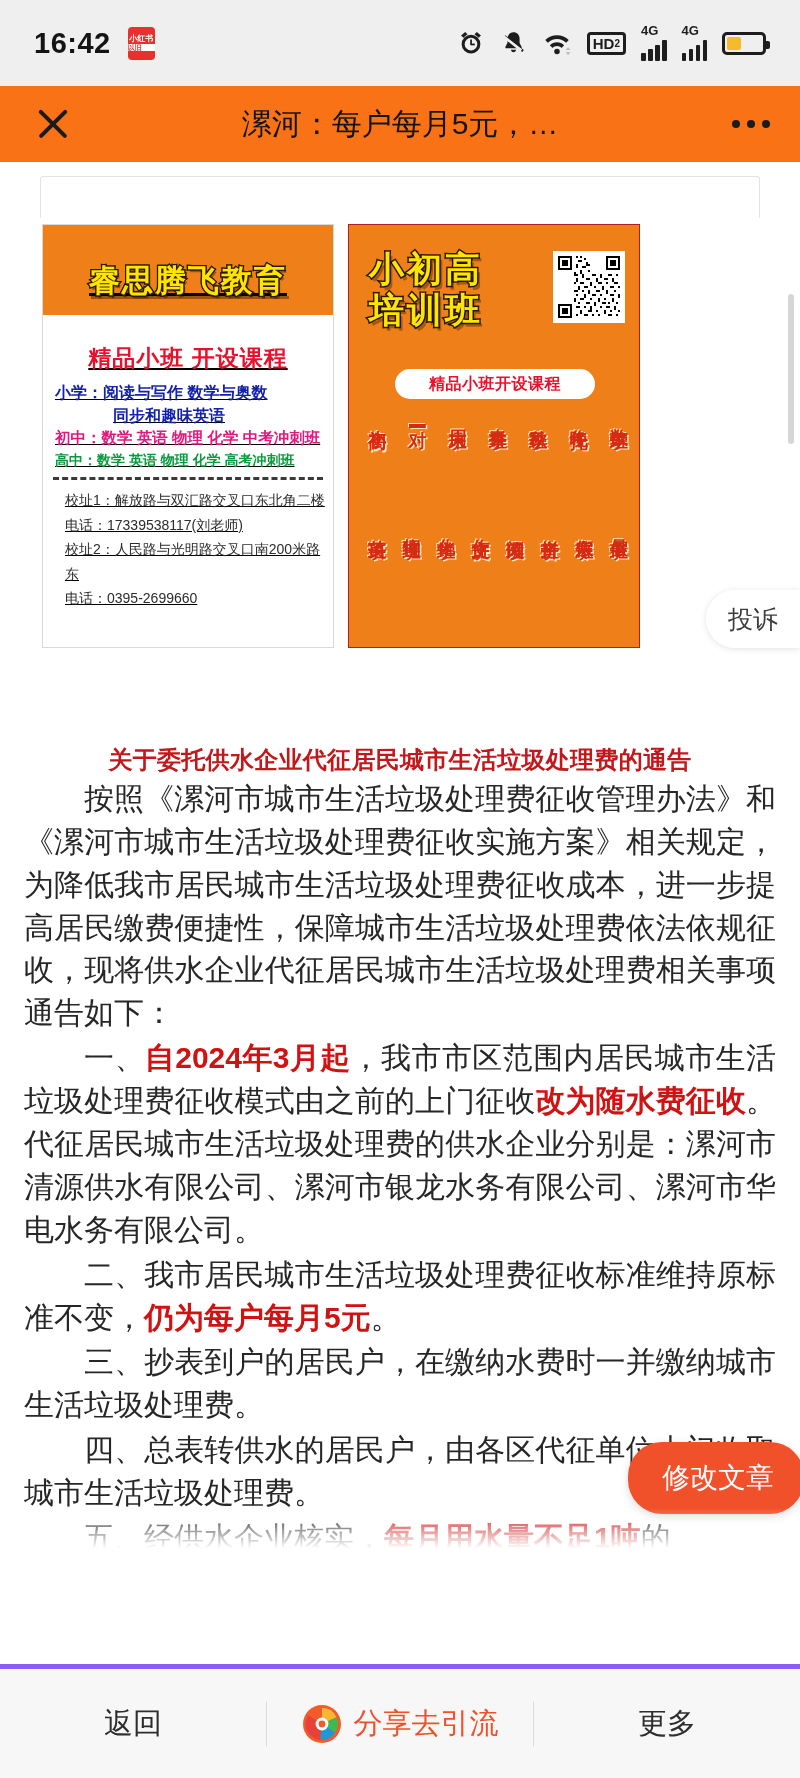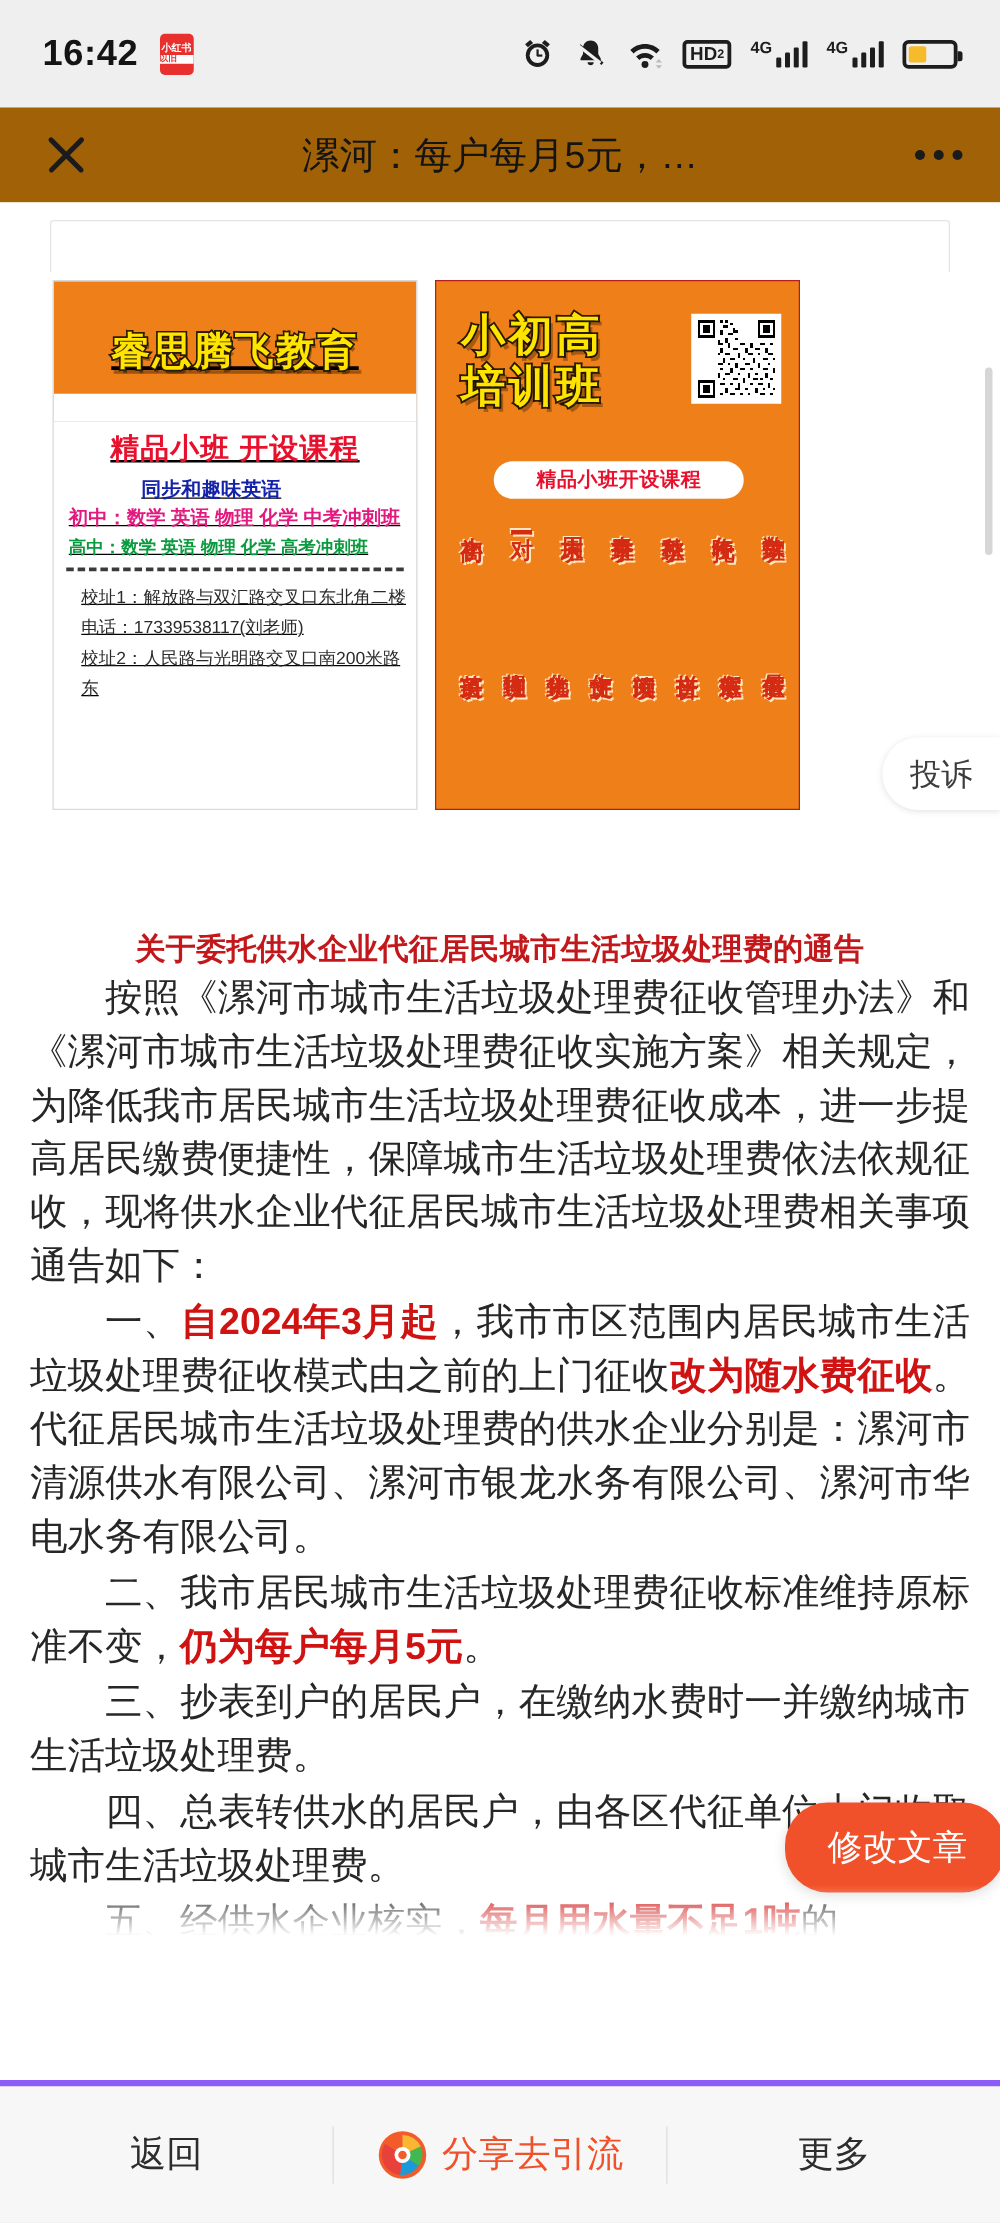--- a/index.html
+++ b/index.html
@@ -28,33 +28,33 @@
   .hd2 {
     border:3px solid #1d1d1d; border-radius:4px; padding:0 3px;
     font-size:15px; font-weight:700; color:#1d1d1d; line-height:17px;
     display:flex; align-items:center;
   }
   .hd2 sub{ font-size:10px; }
   .sig { display:flex; align-items:flex-end; gap:2.5px; height:22px; }
   .sig i { display:block; width:4.5px; background:#1d1d1d; border-radius:1px; }
   .sig i:nth-child(1){height:8px;} .sig i:nth-child(2){height:12px;}
   .sig i:nth-child(3){height:16px;} .sig i:nth-child(4){height:21px;}
-  .sig-wrap{ display:flex; align-items:flex-start; gap:3px;}
+  .sig-wrap{ display:flex; align-items:flex-start; gap:3px;flex-direction:column;}
   .sig-g{ font-size:13px; font-weight:700; color:#1d1d1d; line-height:11px;}
   .batt {
     width:44px; height:23px; border:3px solid #1d1d1d; border-radius:5px;
     position:relative; display:flex; align-items:center; padding:2px;
   }
   .batt::after{content:"";position:absolute;right:-7px;top:6px;width:4px;height:8px;
     background:#1d1d1d;border-radius:0 2px 2px 0;}
   .batt i{ display:block; height:100%; width:42%; background:#f5bb2a; border-radius:2px;}
 
   
   .navbar {
-    height:76px; display:flex; align-items:center; padding:0 30px; background:#a16207;
+    height:76px; display:flex; align-items:center; padding:0 30px; background:#f97316;
     position:relative;
   }
   .nav-close { width:46px; height:46px; position:relative; cursor:pointer; }
   .nav-close::before,.nav-close::after{
     content:""; position:absolute; left:4px; top:21px; width:38px; height:3.5px;
     background:#1b1b1b; border-radius:2px;
   }
   .nav-close::before{ transform:rotate(45deg); }
   .nav-close::after { transform:rotate(-45deg); }
   .nav-title {
@@ -270,28 +270,30 @@
       <div class="topcard"></div>
 
       <div class="ads">
 
         <div class="ad-left">
           <div class="ad-head">
             <div class="ad-title-art">睿思腾飞教育</div>
           </div>
           <div class="ad-body">
             <div class="ad-sub">精品小班 开设课程</div>
+            <div class="ad-row blue">小学：阅读与写作 数学与奥数</div>
             <div class="ad-row blue2">同步和趣味英语</div>
             <div class="ad-row pink">初中：数学 英语 物理 化学 中考冲刺班</div>
             <div class="ad-row green">高中：数学 英语 物理 化学 高考冲刺班</div>
             <div class="dashes"></div>
             <div class="ad-contact">
               <div>校址1：解放路与双汇路交叉口东北角二楼</div>
               <div>电话：17339538117(刘老师)</div>
               <div>校址2：人民路与光明路交叉口南200米路东</div>
+              <div>电话：0395-2699660</div>
             </div>
           </div>
         </div>
 
         <div class="ad-right">
           <div class="ar-title">
             <div>小初高</div>
             <div>培训班</div>
           </div>
           <div class="qr">

